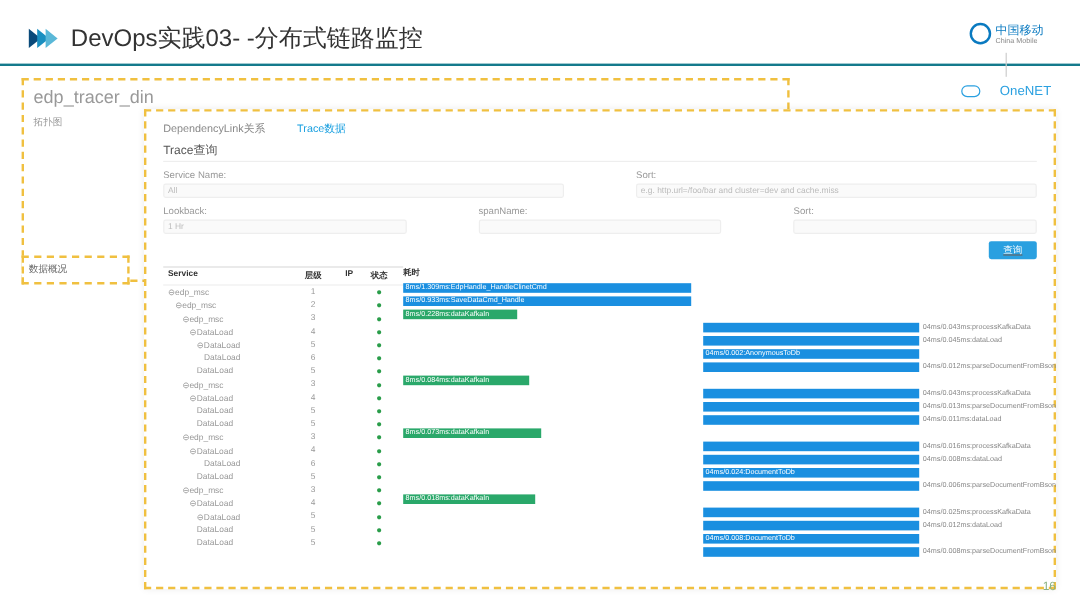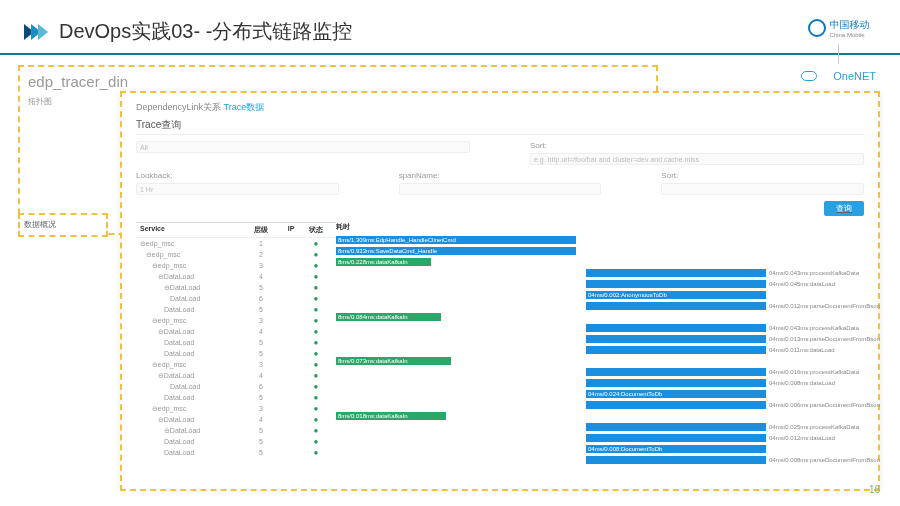--- a/index.html
+++ b/index.html
@@ -55,21 +55,21 @@
     left: 18px; top: 152px; width: 90px; height: 24px;
     padding: 4px; background:#fff;
   }
   .panel-front {
     left: 120px; top: 30px; width: 760px; height: 400px;
     background:#fff;
     box-shadow: 0 0 6px rgba(0,0,0,0.08);
     padding: 8px 14px;
   }
   .tabs { font-size:9px; color:#888; }
-  .tabs .active { color:#1aa0e0; margin-left:0; }
+  .tabs .active { color:#1aa0e0; margin-left:24px; }
   .section-title { font-size:10px; color:#555; margin:4px 0 2px; }
   .thin-line { height:1px; background:#eee; margin:2px 0 6px; }
 
   .form-row { display:flex; gap:60px; margin:6px 0; font-size:8px; color:#888; }
   .form-col { flex:1; }
   .form-col .flabel { color:#999; margin-bottom:3px; }
   .finput { height:12px; background:#fafafa; border:1px solid #eee; border-radius:2px; padding:0 3px; font-size:7px; color:#bbb; line-height:12px; }
   .search-btn {
     display:inline-block; background:#2aa0e0; color:#fff;
     font-size:8px; padding:2px 12px; border-radius:2px;
@@ -145,20 +145,21 @@
   <div class="dash panel-front">
     <div class="tabs">
       <span>DependencyLink关系</span>
       <span class="active">Trace数据</span>
     </div>
     <div class="section-title">Trace查询</div>
     <div class="thin-line"></div>
 
     <div class="form-row">
       <div class="form-col">
+        <div class="flabel">Service Name:</div>
         <div class="finput">All</div>
       </div>
       <div class="form-col">
         <div class="flabel">Sort:</div>
         <div class="finput">e.g. http.url=/foo/bar and cluster=dev and cache.miss</div>
       </div>
     </div>
     <div class="form-row">
       <div class="form-col">
         <div class="flabel">Lookback:</div>

